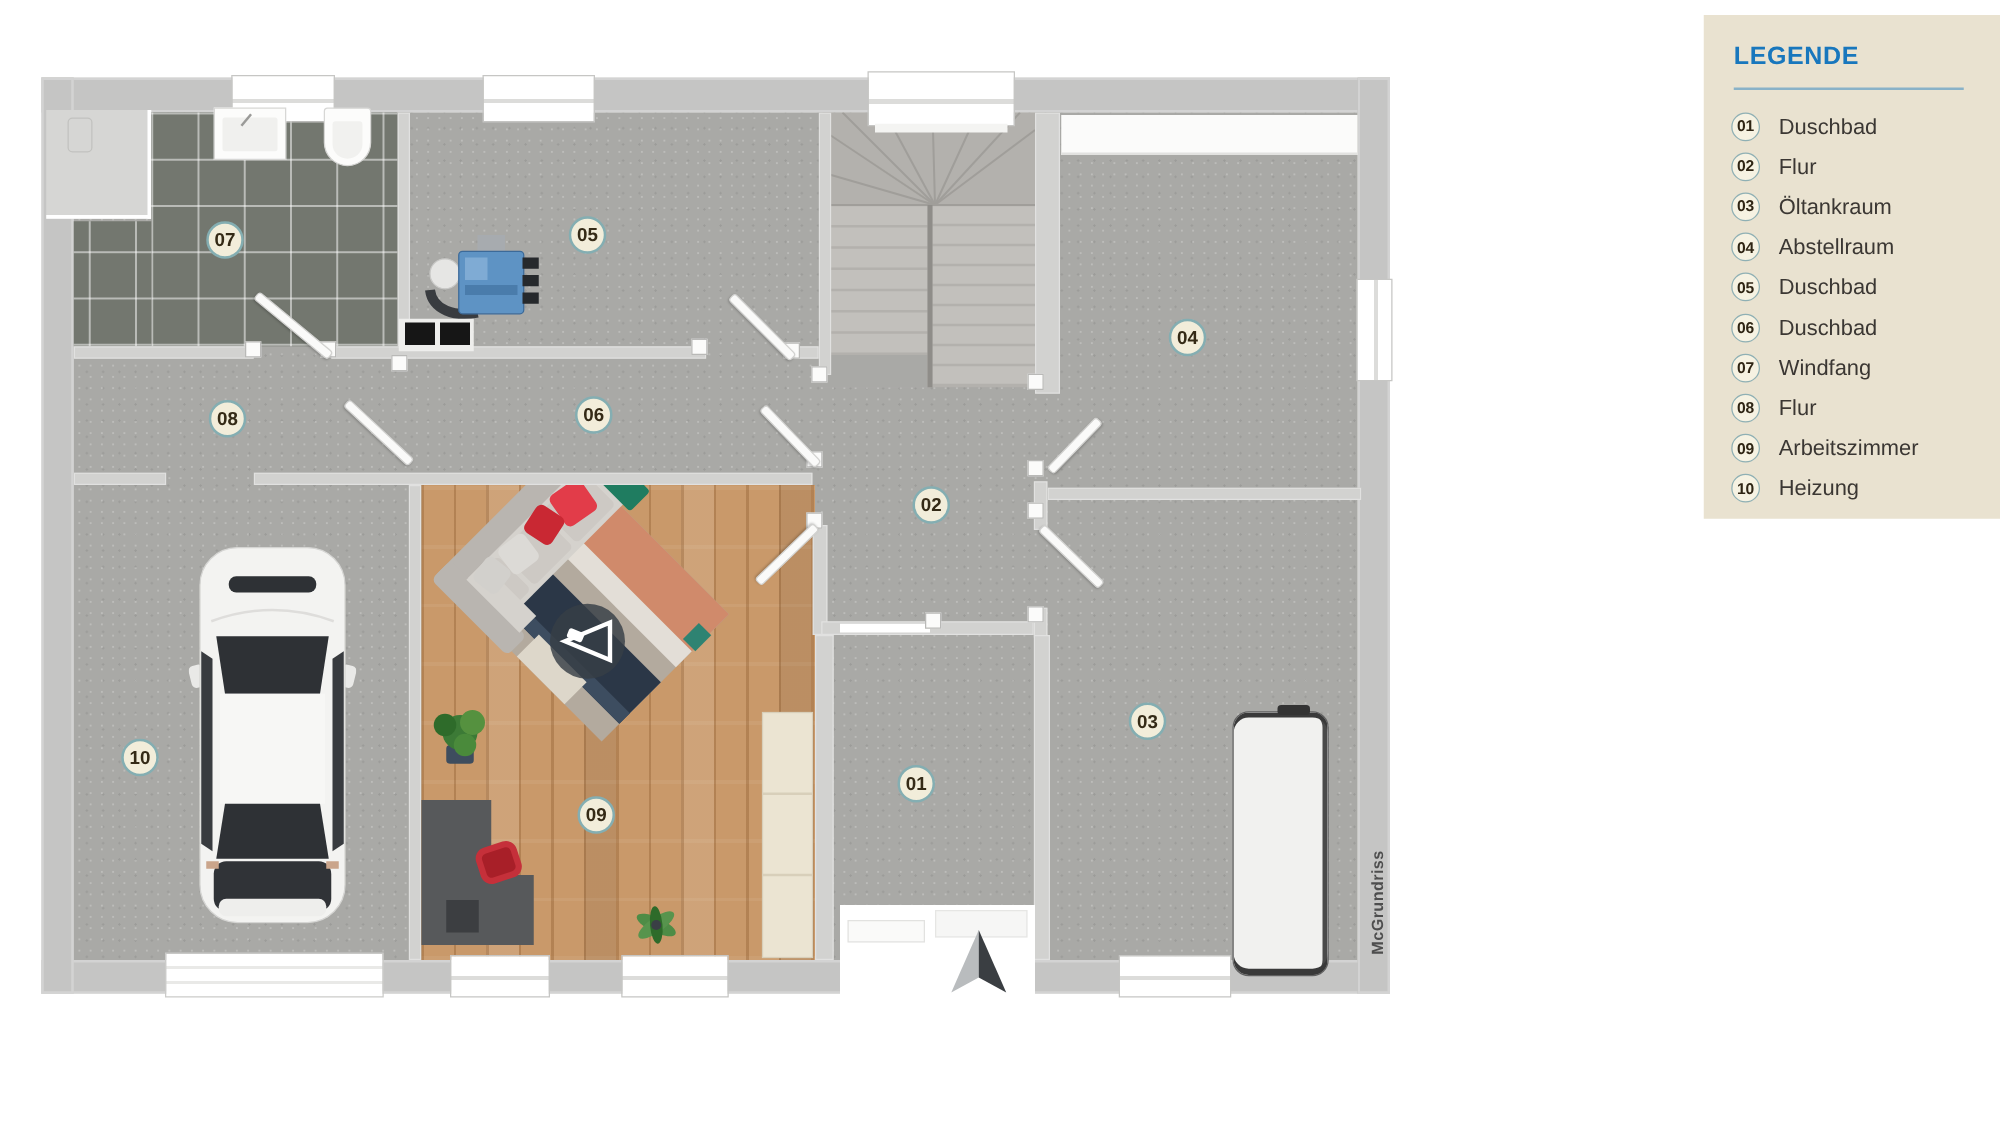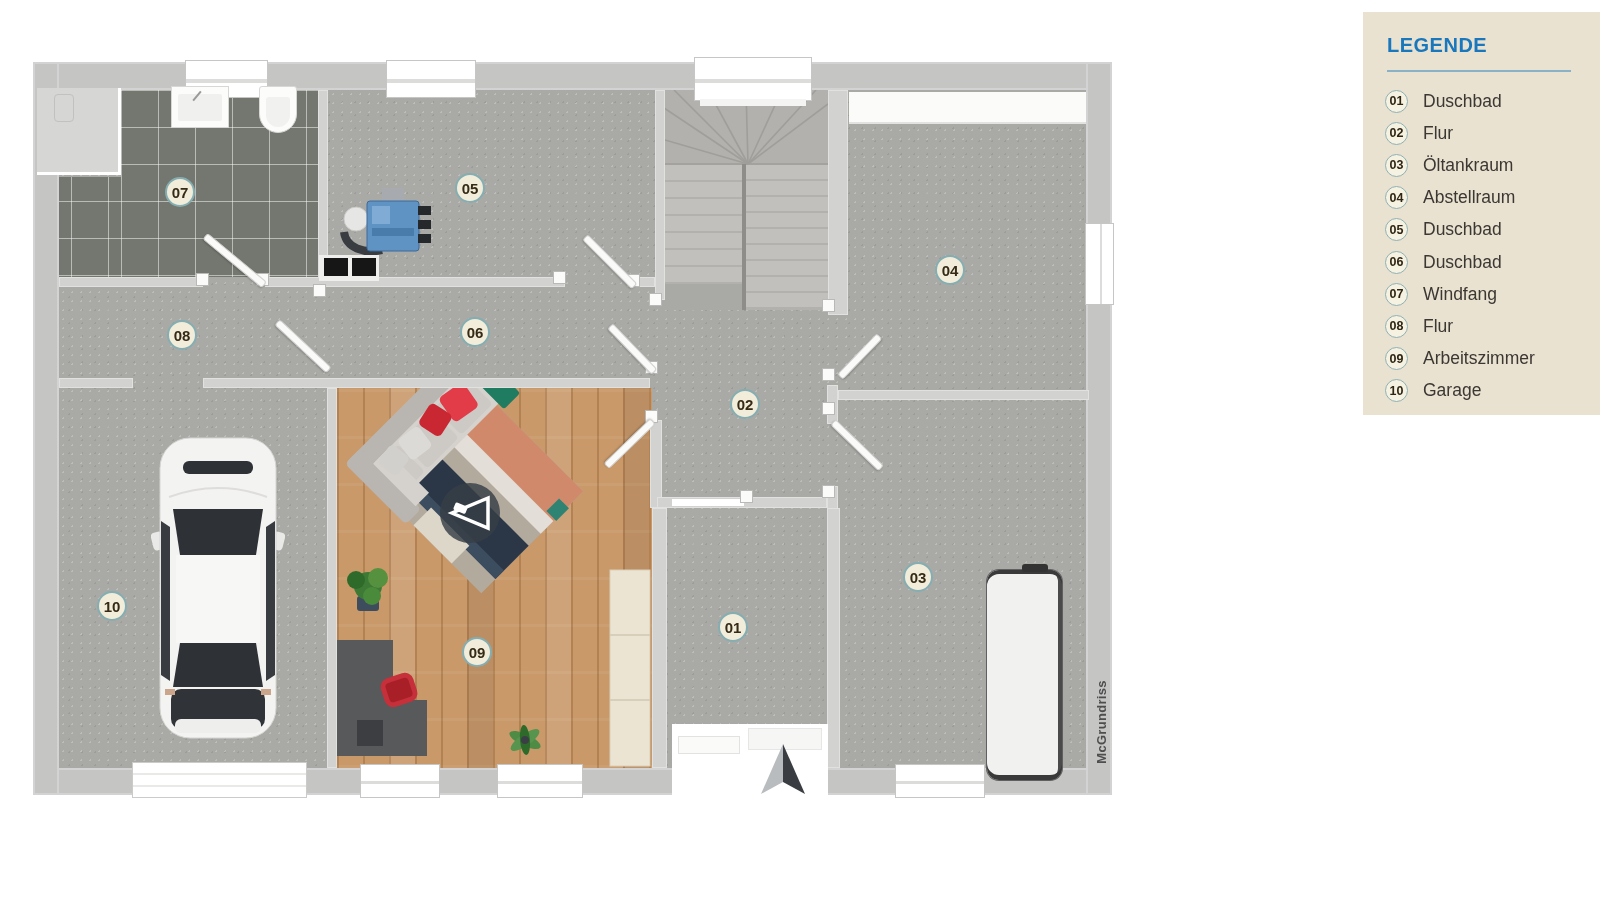--- a/index.html
+++ b/index.html
@@ -306,18 +306,18 @@
       <div class="lrow">
           <span class="lbadge">08</span>
           <span class="llabel">Flur</span>
         </div>
       <div class="lrow">
           <span class="lbadge">09</span>
           <span class="llabel">Arbeitszimmer</span>
         </div>
       <div class="lrow">
           <span class="lbadge">10</span>
-          <span class="llabel">Garage</span>
+          <span class="llabel">Heizung</span>
         </div>
     </div>
   </div>
 
 </div>
 
 </body></html>

